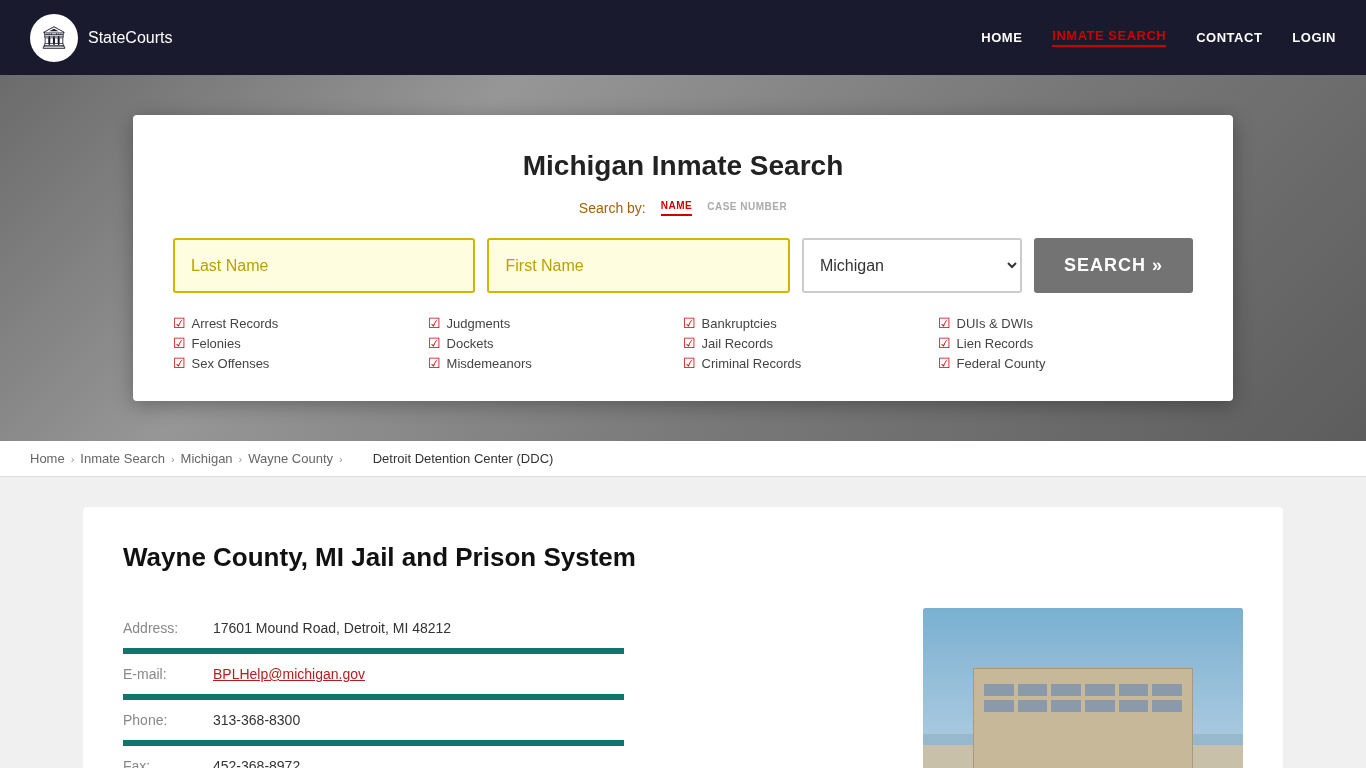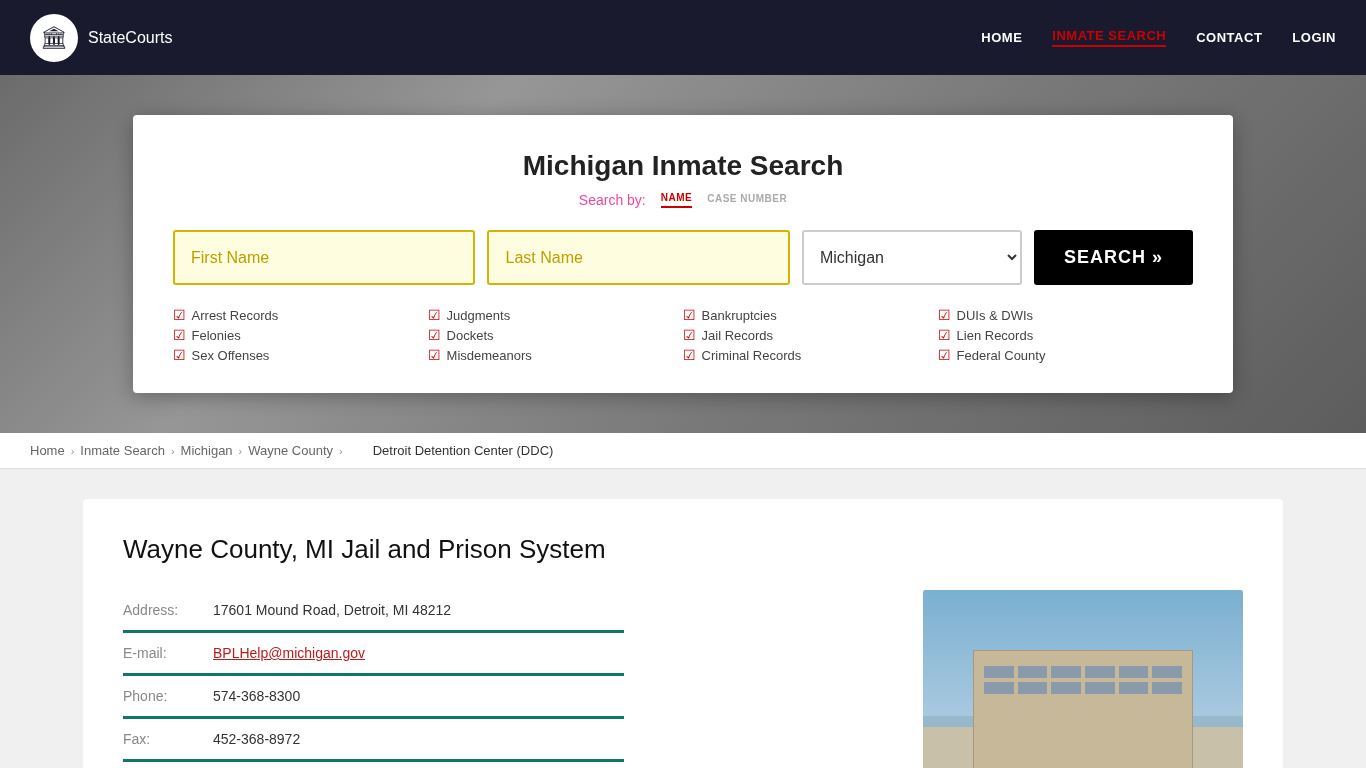--- a/index.html
+++ b/index.html
@@ -97,31 +97,31 @@
       padding: 35px 40px 30px;
       width: 100%;
       max-width: 1100px;
       box-shadow: 0 4px 20px rgba(0,0,0,0.3);
     }
     .search-card-title {
       text-align: center;
       font-size: 28px;
       font-weight: bold;
       color: #222;
-      margin-bottom: 10px;
+      margin-bottom: 18px;
     }
     .search-by-row {
       display: flex;
       align-items: center;
       justify-content: center;
       gap: 15px;
       margin-bottom: 22px;
     }
     .search-by-label {
-      color: #ec4899;
+      color: #a16207;
       font-size: 14px;
     }
     .search-by-tab {
       font-size: 10px;
       font-weight: bold;
       color: #aaa;
       cursor: pointer;
       padding-bottom: 3px;
       letter-spacing: 0.5px;
     }
@@ -157,21 +157,21 @@
       border-radius: 3px;
       padding: 0 12px;
       font-size: 16px;
       color: #333;
       background: white;
       outline: none;
       cursor: pointer;
     }
     .search-btn {
       height: 55px;
-      background: #000000;
+      background: #737373;
       color: white;
       border: none;
       padding: 0 30px;
       font-size: 18px;
       font-weight: bold;
       letter-spacing: 1px;
       border-radius: 3px;
       cursor: pointer;
       white-space: nowrap;
     }
@@ -226,30 +226,30 @@
     }
     .content-card {
       background: white;
       border-radius: 4px;
       padding: 35px 40px;
       max-width: 1200px;
       margin: 0 auto;
     }
     .content-title {
       font-size: 26px;
-      font-weight: normal;
+      font-weight: bold;
       color: #111;
-      margin-bottom: 25px;
+      margin-bottom: 35px;
     }
     .info-table {
       width: 65%;
       border-collapse: collapse;
     }
     .info-row {
-      border-bottom: 3px solid #0f766e;
+      border-bottom: 6px solid #0f766e;
     }
     .info-label {
       color: #888;
       padding: 12px 20px 12px 0;
       vertical-align: top;
       width: 90px;
       font-size: 14px;
     }
     .info-value {
       padding: 12px 0;
@@ -342,22 +342,22 @@
   <div class="search-card">
     <h1 class="search-card-title">Michigan Inmate Search</h1>
 
     <div class="search-by-row">
       <span class="search-by-label">Search by:</span>
       <span class="search-by-tab active">NAME</span>
       <span class="search-by-tab">CASE NUMBER</span>
     </div>
 
     <div class="search-inputs-row">
+      <input class="search-input" type="text" placeholder="Last Name" style="">
       <input class="search-input" type="text" placeholder="First Name" style="">
-      <input class="search-input" type="text" placeholder="Last Name" style="">
       <select class="state-select">
         <option>Michigan</option>
         <option>Alabama</option>
         <option>Alaska</option>
         <option>Arizona</option>
         <option>California</option>
         <option>Florida</option>
         <option>New York</option>
         <option>Texas</option>
       </select>
@@ -442,21 +442,21 @@
             <td class="info-value">17601 Mound Road, Detroit, MI 48212</td>
           </tr>
           <tr class="info-row">
             <td class="info-label">E-mail:</td>
             <td class="info-value">
               <a href="#" class="info-link">BPLHelp@michigan.gov</a>
             </td>
           </tr>
           <tr class="info-row">
             <td class="info-label">Phone:</td>
-            <td class="info-value">574-368-8300</td>
+            <td class="info-value">313-368-8300</td>
           </tr>
           <tr class="info-row">
             <td class="info-label">Fax:</td>
             <td class="info-value">452-368-8972</td>
           </tr>
           <tr class="info-row">
             <td class="info-label">Website:</td>
             <td class="info-value">
               
             </td>

